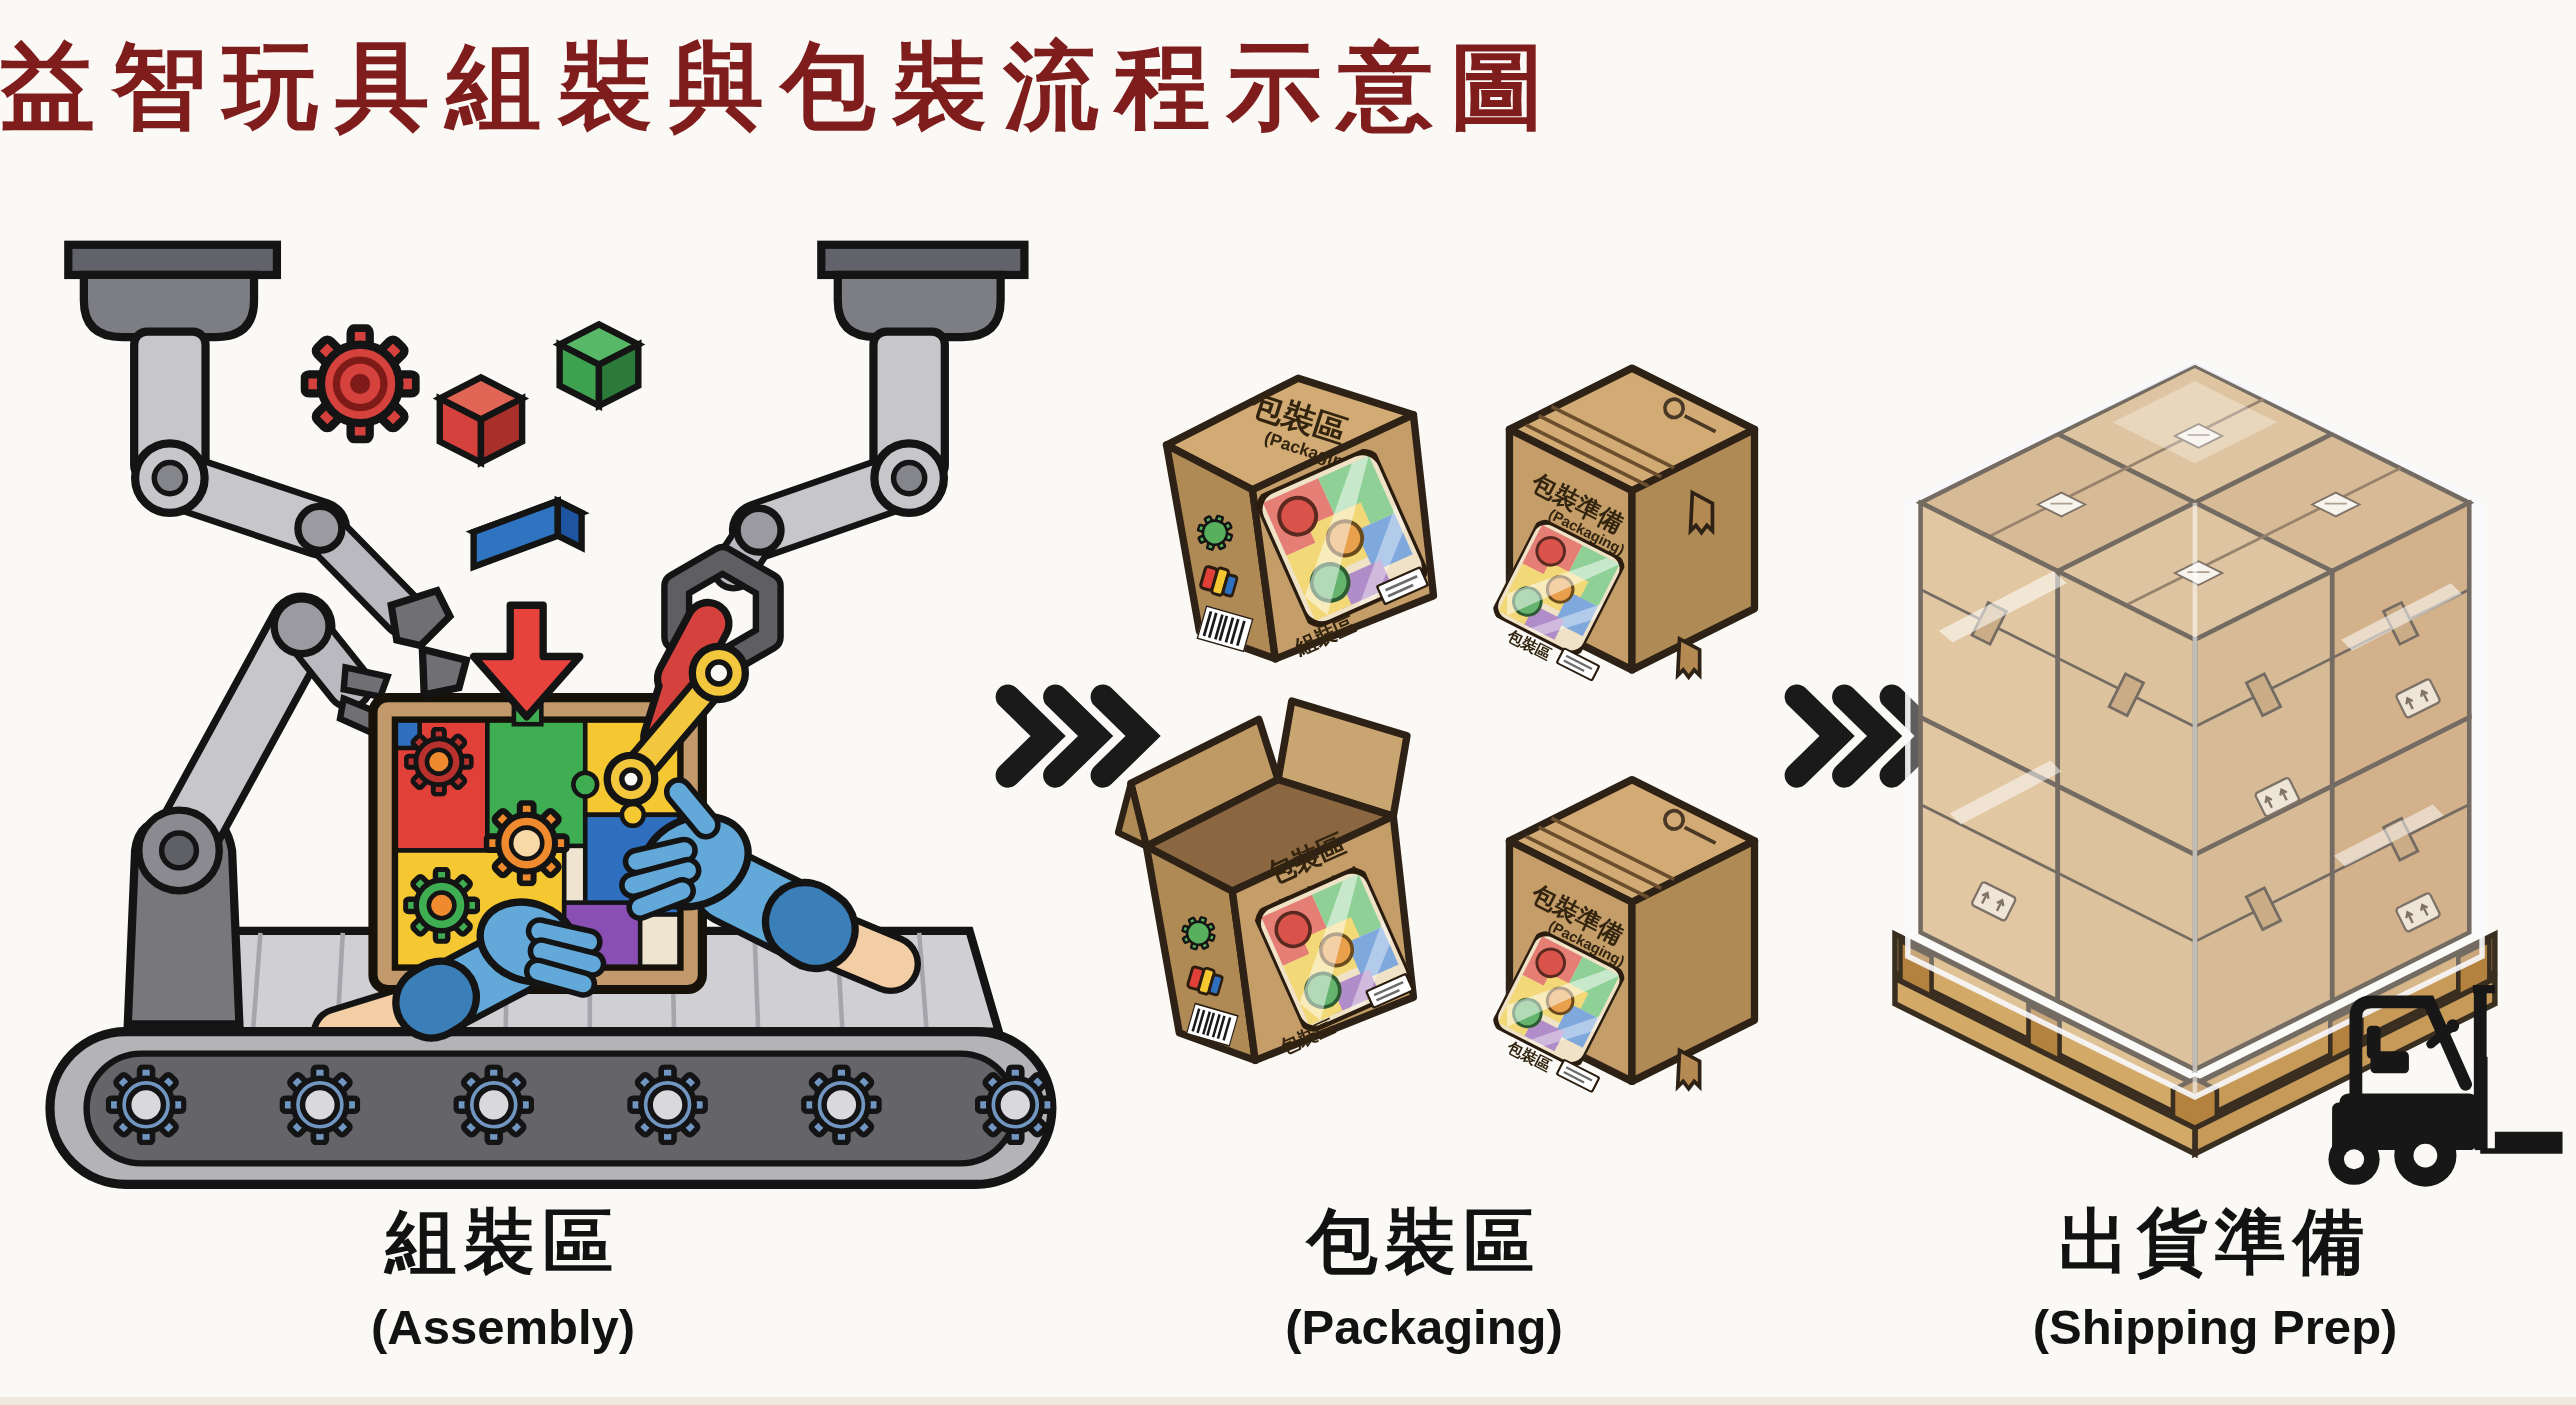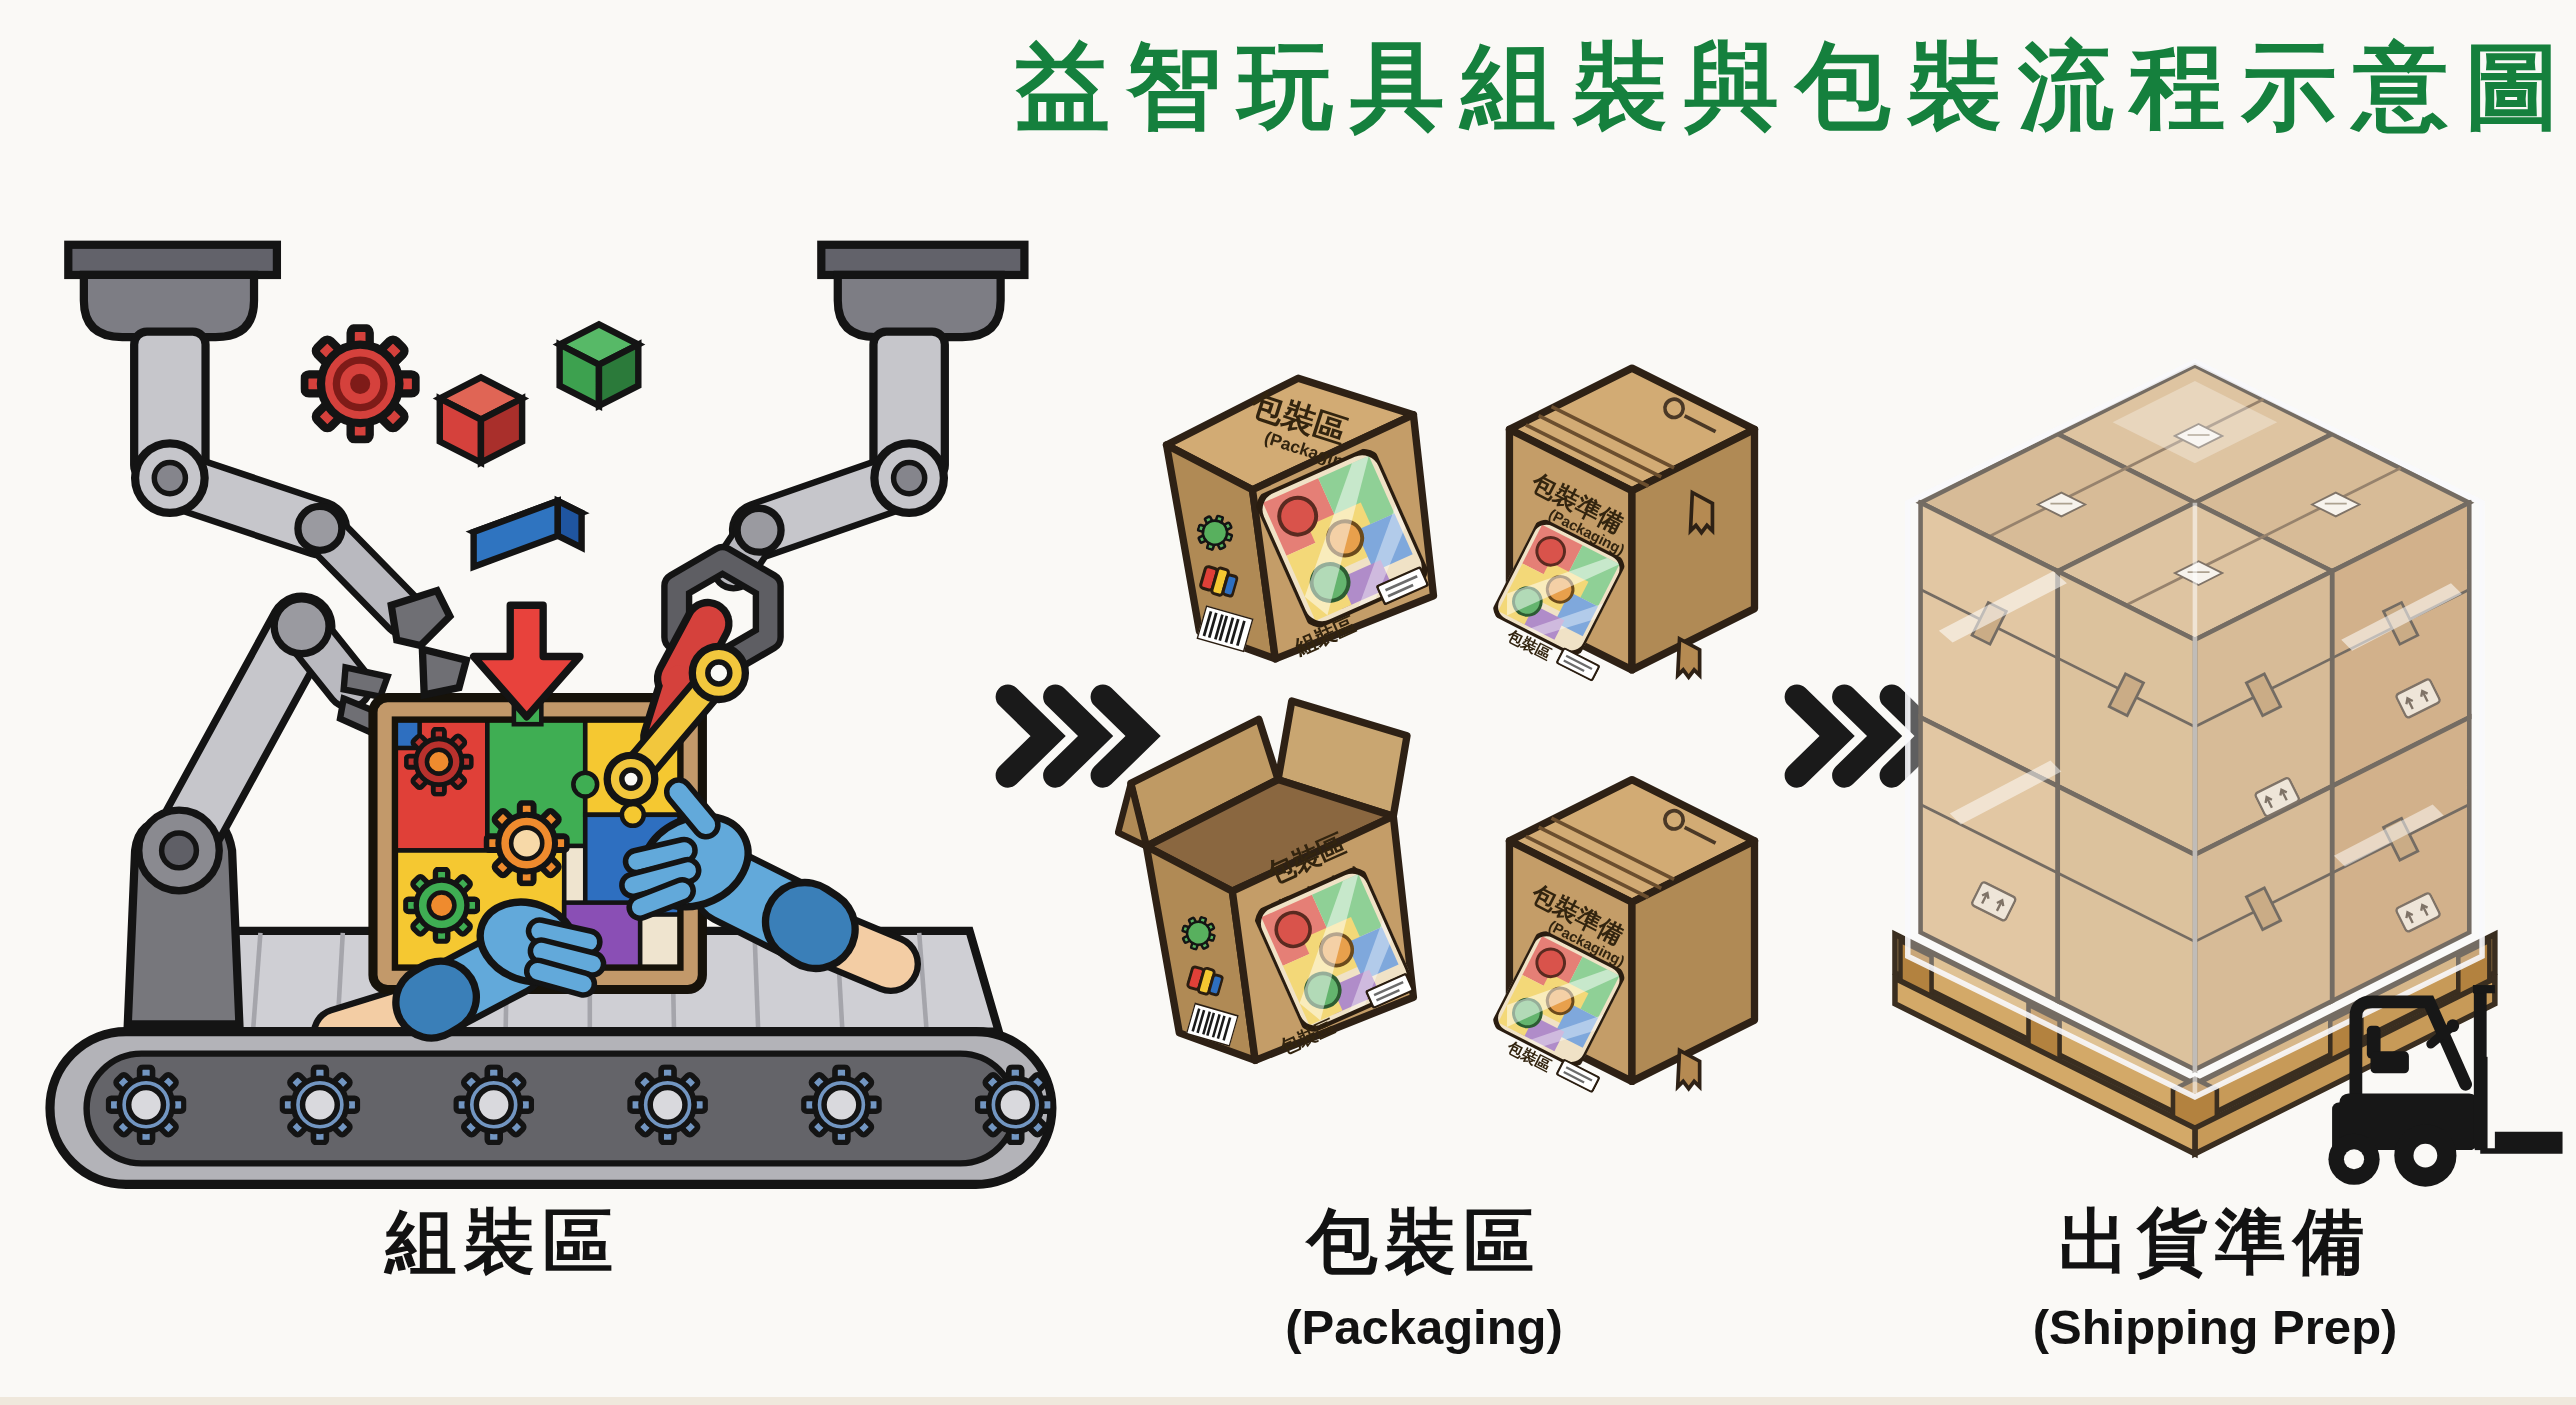--- a/index.html
+++ b/index.html
@@ -3,22 +3,22 @@
 <meta charset="utf-8">
 <style>
   html,body{margin:0;padding:0;background:#e8e8e8;}
   .canvas{
     position:relative;width:2576px;height:1405px;
     background:#faf9f6;overflow:hidden;
     font-family:"Liberation Sans",sans-serif;color:#151515;
   }
   .title{
     position:absolute;top:24px;left:0;width:100%;
-    text-align:right;font-size:95px;font-weight:900;letter-spacing:16.5px;
-    color:#15803d;
+    text-align:left;font-size:95px;font-weight:900;letter-spacing:16.5px;
+    color:#7f1d1d;
   }
   .stage-label{position:absolute;text-align:center;}
   .stage-label .zh{font-size:71px;font-weight:900;letter-spacing:7.3px;color:#121212;}
   .stage-label .en{font-size:49px;font-weight:700;margin-top:9.1px;color:#121212;}
   svg{position:absolute;overflow:visible;}
   svg text{font-family:"Liberation Sans",sans-serif;}
   .bottom-strip{position:absolute;left:0;bottom:0;width:100%;height:8.2px;background:#efe8dc;}
 </style>
 </head>
 <body>
@@ -458,20 +458,21 @@
       <polygon points="652,892 742,892 742,868 668,868 668,886 652,886"></polygon>
       <circle cx="592" cy="894" r="34"></circle>
       <circle cx="592" cy="894" r="13" fill="#faf9f6"></circle>
       <circle cx="514" cy="898" r="28"></circle>
       <circle cx="514" cy="898" r="11" fill="#faf9f6"></circle>
     </g>
   </svg>
 
   <div class="stage-label" style="left:137px;top:1195px;width:732px">
     <div class="zh">組裝區</div>
+    <div class="en">(Assembly)</div>
   </div>
   <div class="stage-label" style="left:1058px;top:1195px;width:732px">
     <div class="zh">包裝區</div>
     <div class="en">(Packaging)</div>
   </div>
   <div class="stage-label" style="left:1849px;top:1195px;width:732px">
     <div class="zh">出貨準備</div>
     <div class="en">(Shipping Prep)</div>
   </div>
 

